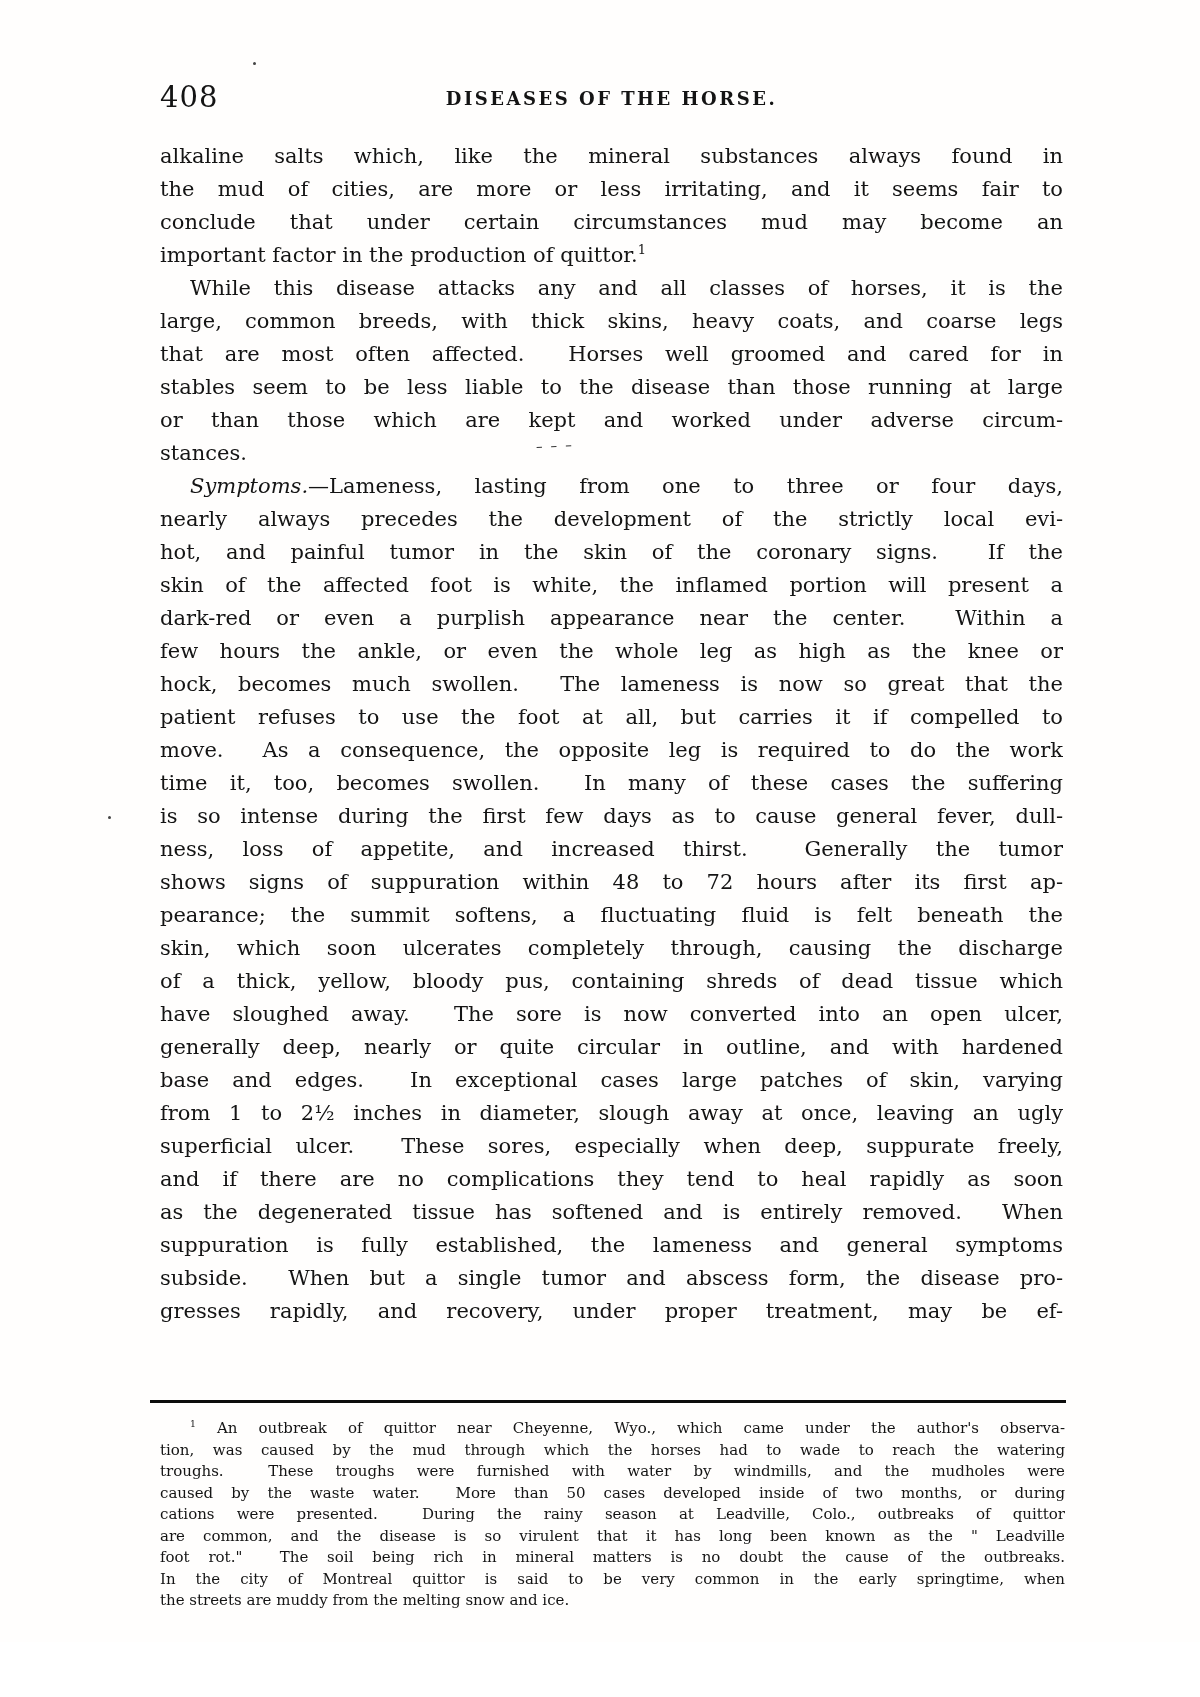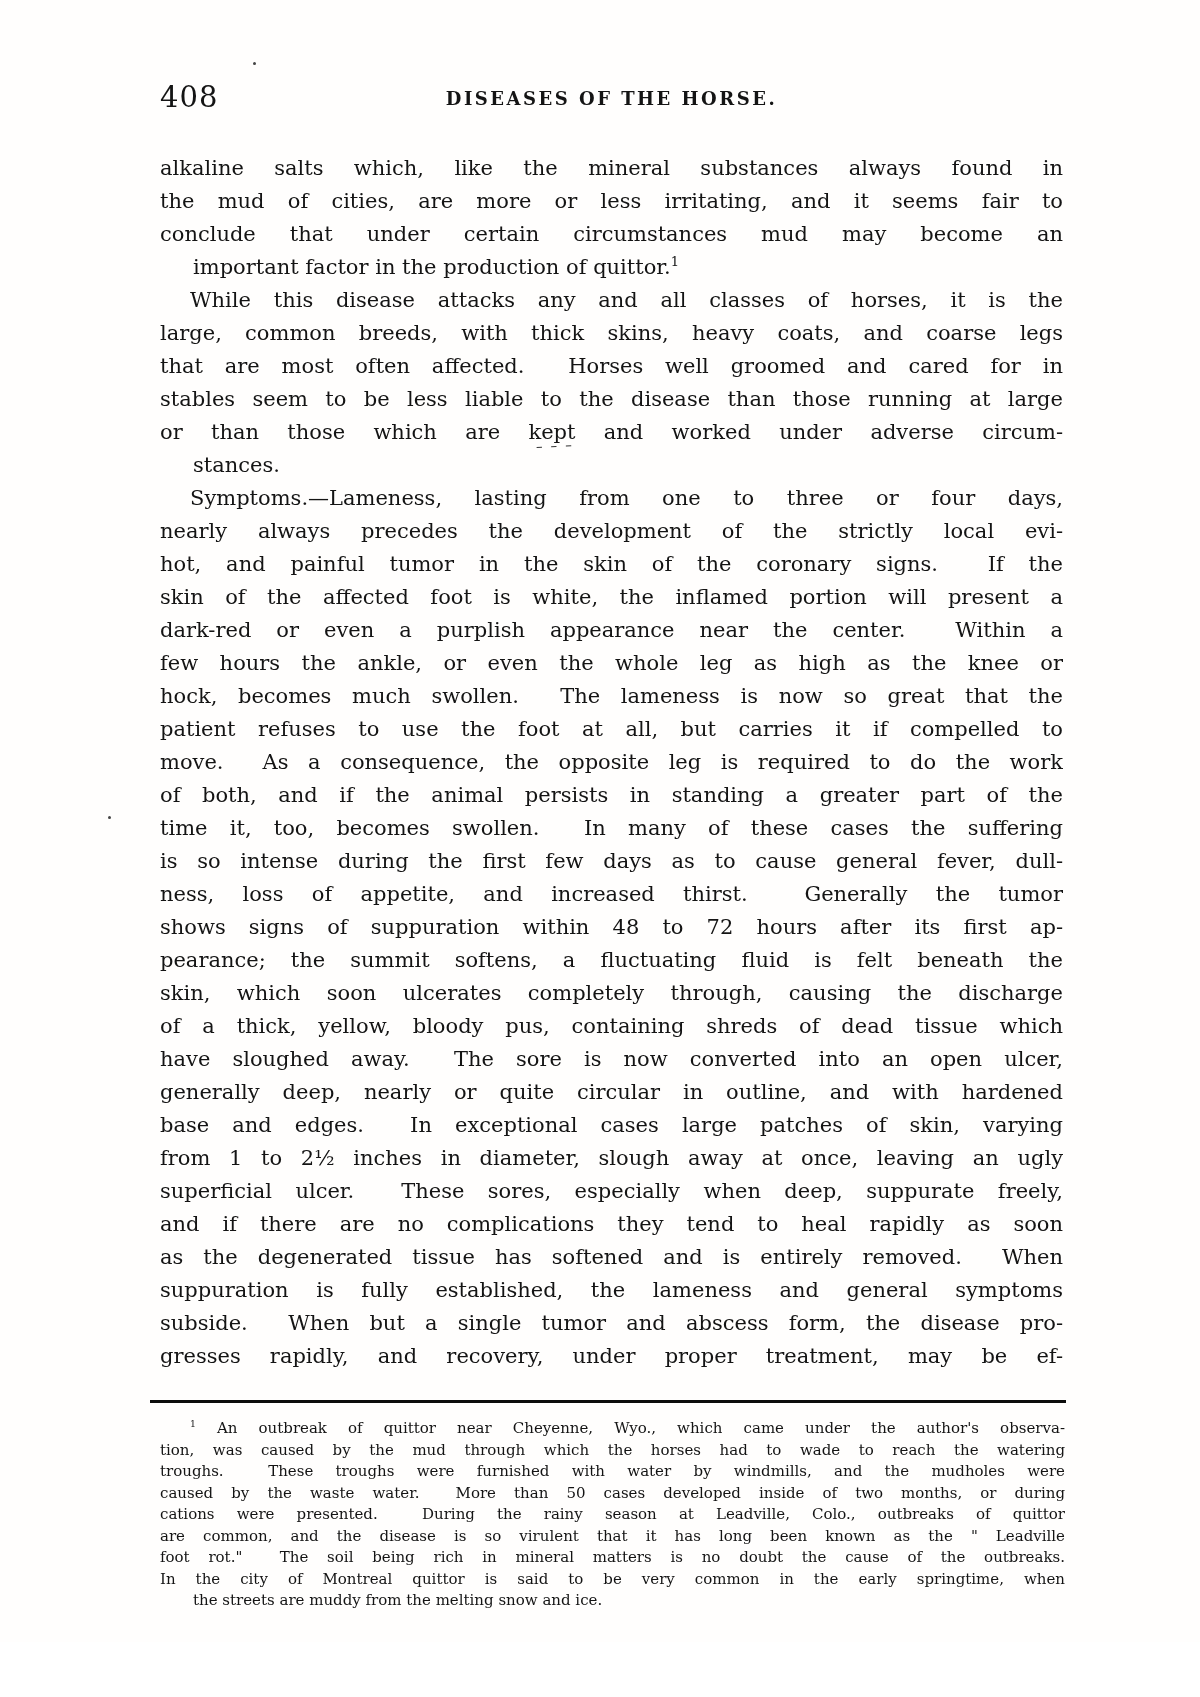--- a/index.html
+++ b/index.html
@@ -28,43 +28,43 @@
   }
   .running-title {
     text-align: center;
     padding-top: 8px;
     font-size: 18px;
     font-weight: bold;
     letter-spacing: 2.5px;
   }
   .body-text {
     position: absolute;
-    top: 152px;
+    top: 140px;
     left: 160px;
     width: 903px;
     font-size: 21px;
   }
   .body-text .line {
     line-height: 33px;
     height: 33px;
   }
   .line {
     text-align: justify;
     text-align-last: justify;
     white-space: pre-wrap;
     overflow: hidden;
   }
-  .line.no-just { text-align-last: left; margin-left: 33px; }
+  .line.no-just { text-align-last: left; }
   .paragraph.indent .line:first-child { text-indent: 30px; }
   .sup {
     vertical-align: super;
     font-size: 0.62em;
     line-height: 0;
   }
-  .italic { }
+  .italic { font-style: italic; }
   .footnote-rule {
     position: absolute;
     top: 1400px;
     left: 150px;
     width: 916px;
     height: 3px;
     background: #0c0c0c;
   }
   .footnote-text {
     position: absolute;
@@ -124,21 +124,20 @@
       <div class="paragraph indent">
         <div class="line"><span class="italic">Symptoms.</span><span>—Lameness, lasting from one to three or four days,</span></div>
         <div class="line">nearly always precedes the development of the strictly local evi-</div>
         <div class="line">hot, and painful tumor in the skin of the coronary signs.  If the</div>
         <div class="line">skin of the affected foot is white, the inflamed portion will present a</div>
         <div class="line">dark-red or even a purplish appearance near the center.  Within a</div>
         <div class="line">few hours the ankle, or even the whole leg as high as the knee or</div>
         <div class="line">hock, becomes much swollen.  The lameness is now so great that the</div>
         <div class="line">patient refuses to use the foot at all, but carries it if compelled to</div>
         <div class="line">move.  As a consequence, the opposite leg is required to do the work</div>
-        <div class="line">of both, and if the animal persists in standing a greater part of the</div>
         <div class="line">time it, too, becomes swollen.  In many of these cases the suffering</div>
         <div class="line">is so intense during the first few days as to cause general fever, dull-</div>
         <div class="line">ness, loss of appetite, and increased thirst.  Generally the tumor</div>
         <div class="line">shows signs of suppuration within 48 to 72 hours after its first ap-</div>
         <div class="line">pearance; the summit softens, a fluctuating fluid is felt beneath the</div>
         <div class="line">skin, which soon ulcerates completely through, causing the discharge</div>
         <div class="line">of a thick, yellow, bloody pus, containing shreds of dead tissue which</div>
         <div class="line">have sloughed away.  The sore is now converted into an open ulcer,</div>
         <div class="line">generally deep, nearly or quite circular in outline, and with hardened</div>
         <div class="line">base and edges.  In exceptional cases large patches of skin, varying</div>

